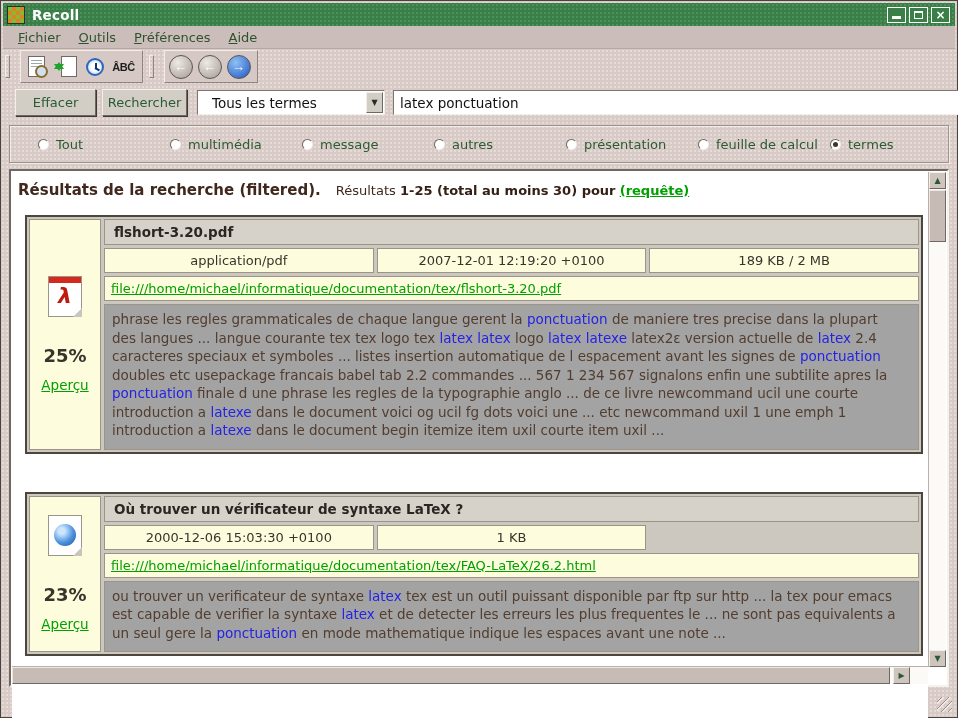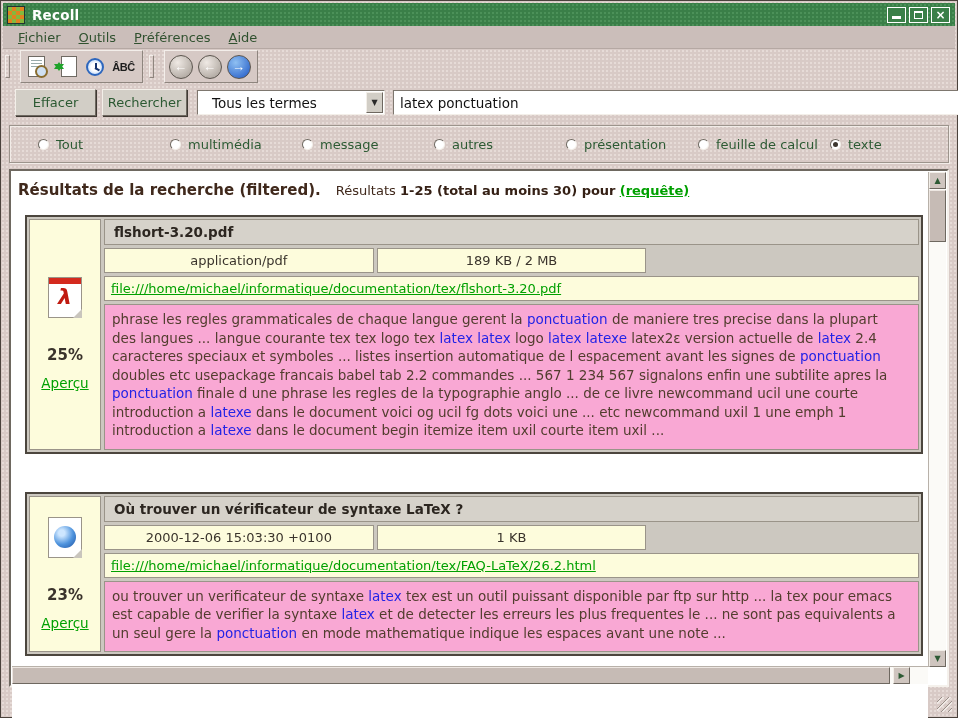--- a/index.html
+++ b/index.html
@@ -98,23 +98,23 @@
   .result{margin-left:9px;width:898px;box-sizing:border-box;background:#ccc8c0;border:2px solid #4c463e;
     padding:2px;display:grid;grid-template-columns:72px 1fr;gap:3px;}
   .result + .result{margin-top:38px;}
   .cell{border:1px solid #9a9489;box-sizing:border-box;}
   .cell-left{grid-row:1 / span 4;background:#fdfcdc;display:flex;flex-direction:column;
     align-items:center;justify-content:center;gap:11px;padding:6px 2px;}
   .cell-title{background:#d6d2ca;font-size:13.5px;font-weight:bold;color:#2c2620;padding:4px 9px;}
   .meta-row{display:grid;grid-template-columns:1fr 1fr 1fr;gap:3px;}
   .cell-meta{background:#fdfcdc;font-size:13px;color:#3a342c;text-align:center;padding:4px 4px;}
   .cell-url{background:#fdfcdc;font-size:13px;padding:4px 6px;white-space:nowrap;overflow:hidden;}
-  .cell-snip{background:#f9a8d4;font-size:13.5px;line-height:18.5px;color:#523d2e;padding:5px 19px 9px 7px;}
+  .cell-snip{background:#a3a3a3;font-size:13.5px;line-height:18.5px;color:#523d2e;padding:5px 19px 9px 7px;}
   .cell-snip .hl{color:#2323e6;}
-  .pct{font-size:15px;font-weight:bold;color:#3a332c;margin-top:17px;}
+  .pct{font-size:18px;font-weight:bold;color:#3a332c;margin-top:17px;}
   .cell-left .glink{font-size:13.5px;}
 
   
   .doc-ic{position:relative;width:34px;height:41px;background:#fff;border:1px solid #9a9489;box-sizing:border-box;}
   .doc-ic.icon-pdf::before{content:"";position:absolute;left:0;top:0;right:0;height:6px;background:#d42a1e;}
   .doc-ic.icon-pdf::after{content:"λ";position:absolute;left:0;right:0;top:8px;text-align:center;
     color:#c01a10;font-size:22px;font-weight:bold;font-style:italic;line-height:1;}
   .doc-ic.icon-html::after{content:"";position:absolute;left:5px;top:8px;width:22px;height:22px;border-radius:50%;
     background:radial-gradient(circle at 35% 32%,#cde6ff 15%,#4e93dd 55%,#1c4f9e);}
   .doc-ic .fold{position:absolute;right:-1px;bottom:-1px;width:0;height:0;
@@ -233,21 +233,21 @@
       <label class="radio-item">
         <span class="radio"></span>
         <span class="radio-label">présentation</span>
       </label>
       <label class="radio-item">
         <span class="radio"></span>
         <span class="radio-label">feuille de calcul</span>
       </label>
       <label class="radio-item">
         <span class="radio sel"></span>
-        <span class="radio-label">texte</span>
+        <span class="radio-label">termes</span>
       </label>
     </div>
 
   <div class="results-frame">
     <div class="results-view">
       <div class="res-header">
         <span class="h1">Résultats de la recherche (filtered).</span>
         <span class="h2">
           <span>Résultats</span>
           <b>1-25 (total au moins 30) pour</b>
@@ -259,20 +259,21 @@
     <div class="cell cell-left">
       <span class="doc-ic icon-pdf">
                 <span class="fold"></span>
               </span>
       <span class="pct">25%</span>
       <a class="glink">Aperçu</a>
     </div>
     <div class="cell cell-title">flshort-3.20.pdf</div>
     <div class="meta-row">
       <div class="cell cell-meta">application/pdf</div>
+      <div class="cell cell-meta">2007-12-01 12:19:20 +0100</div>
       <div class="cell cell-meta">189 KB / 2 MB</div>
     </div>
     <div class="cell cell-url">
       <a class="glink">file:///home/michael/informatique/documentation/tex/flshort-3.20.pdf</a>
     </div>
     <div class="cell cell-snip"><span>phrase les regles grammaticales de chaque langue gerent la </span><span class="hl">ponctuation</span><span> de maniere tres precise dans la plupart des langues ... langue courante tex tex logo tex </span><span class="hl">latex latex</span><span> logo </span><span class="hl">latex latexe</span><span> latex2ε version actuelle de </span><span class="hl">latex</span><span> 2.4 caracteres speciaux et symboles ... listes insertion automatique de l espacement avant les signes de </span><span class="hl">ponctuation</span><span> doubles etc usepackage francais babel tab 2.2 commandes ... 567 1 234 567 signalons enfin une subtilite apres la </span><span class="hl">ponctuation</span><span> finale d une phrase les regles de la typographie anglo ... de ce livre newcommand ucil une courte introduction a </span><span class="hl">latexe</span><span> dans le document voici og ucil fg dots voici une ... etc newcommand uxil 1 une emph 1 introduction a </span><span class="hl">latexe</span><span> dans le document begin itemize item uxil courte item uxil ...</span></div>
   </div>
 
   <div class="result">
     <div class="cell cell-left">

